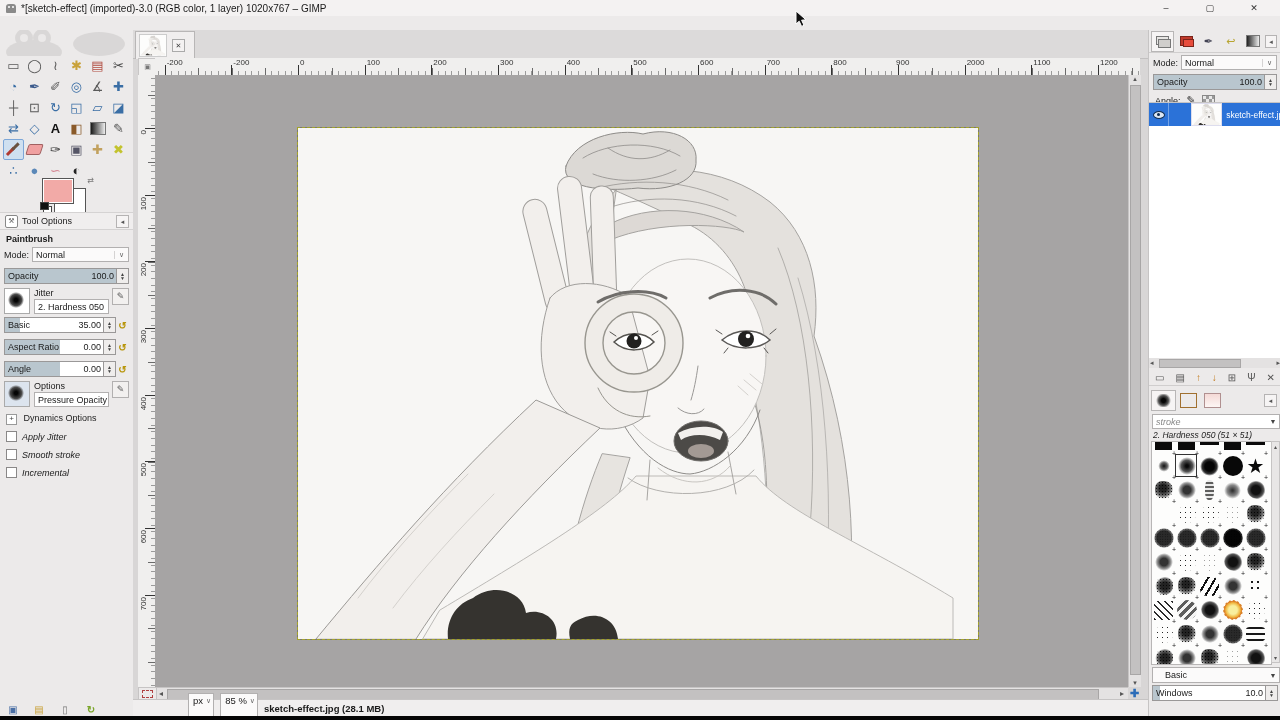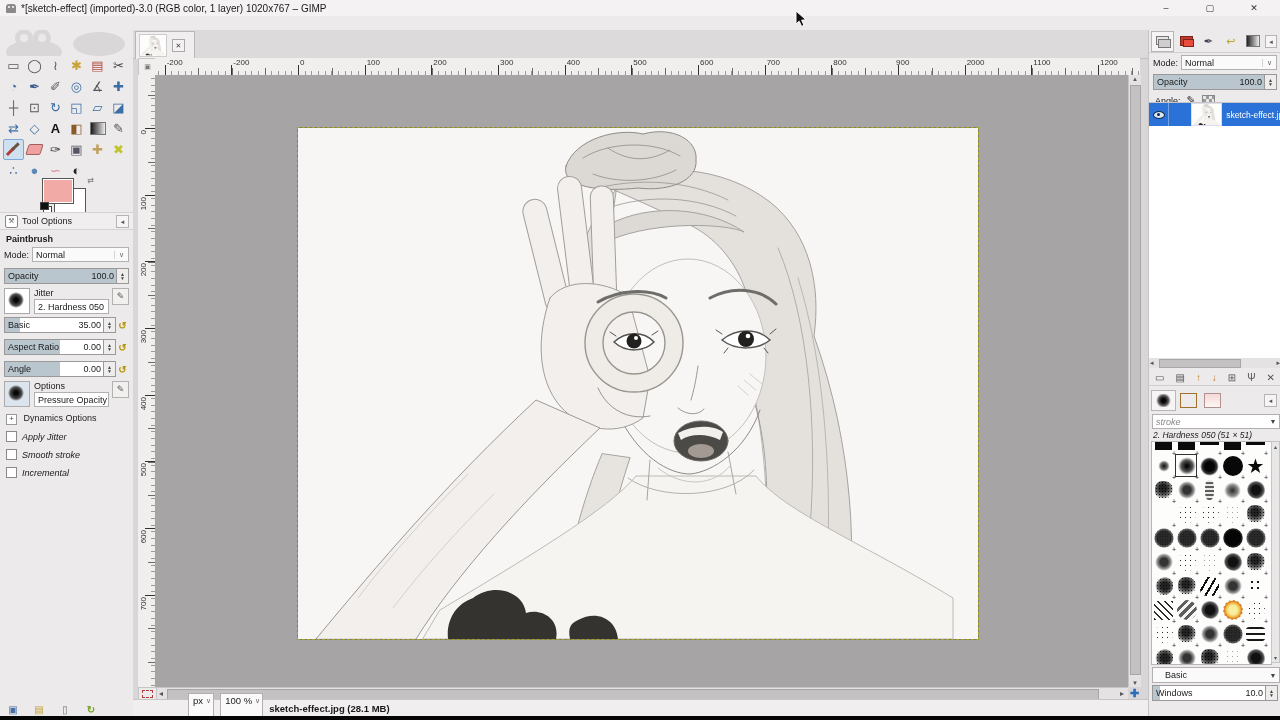--- a/index.html
+++ b/index.html
@@ -590,21 +590,21 @@
     <div class="qmask"></div>
     <div class="navbtn">✚</div>
 
     <div class="statusbar">
       <div style="width:55px;"></div>
       <div class="scombo">
         <span>px</span>
         <span class="ca">∨</span>
       </div>
       <div class="scombo">
-        <span>100 %</span>
+        <span>85 %</span>
         <span class="ca">∨</span>
       </div>
       <span class="statusfile">sketch-effect.jpg (28.1 MB)</span>
     </div>
   </div>
 
   <div class="dock">
     <div class="docktabs">
       <div class="dtab sel">
           <div class="i-layers"></div>

